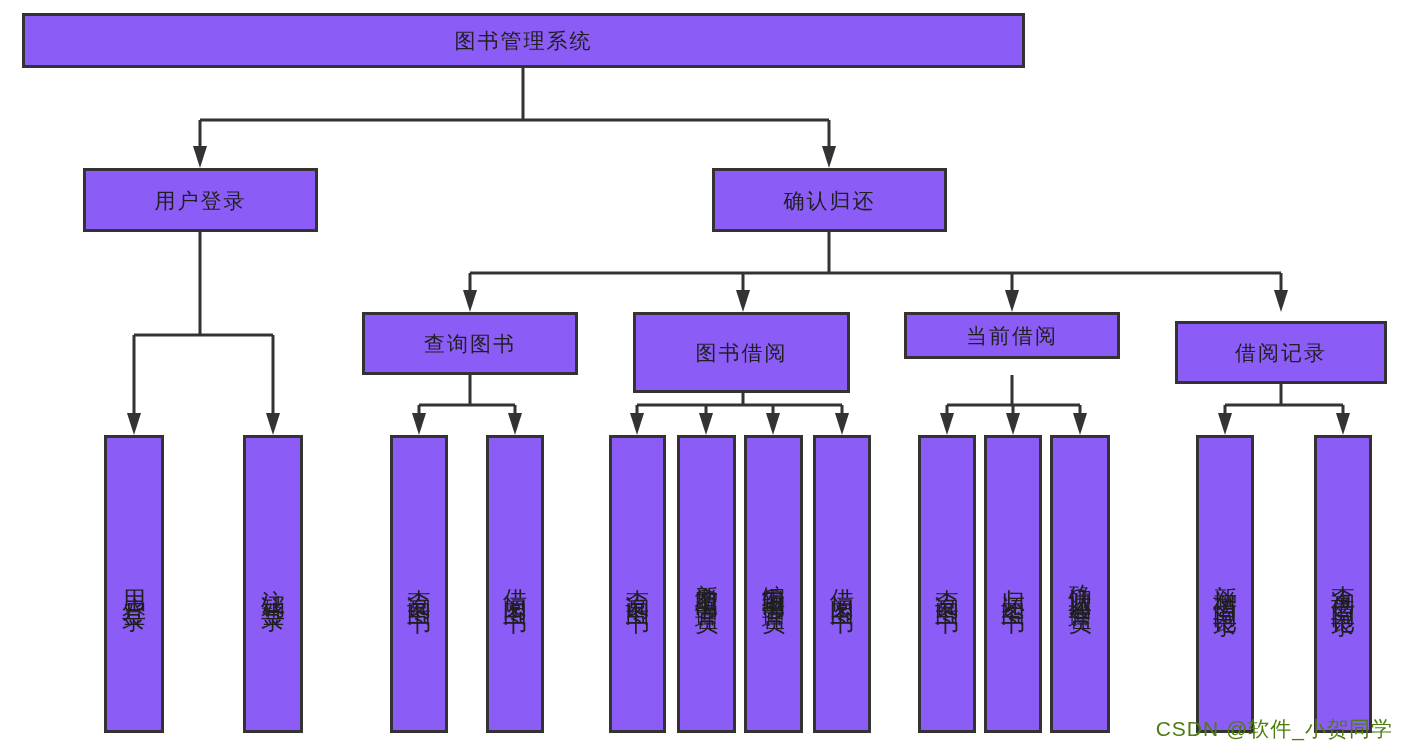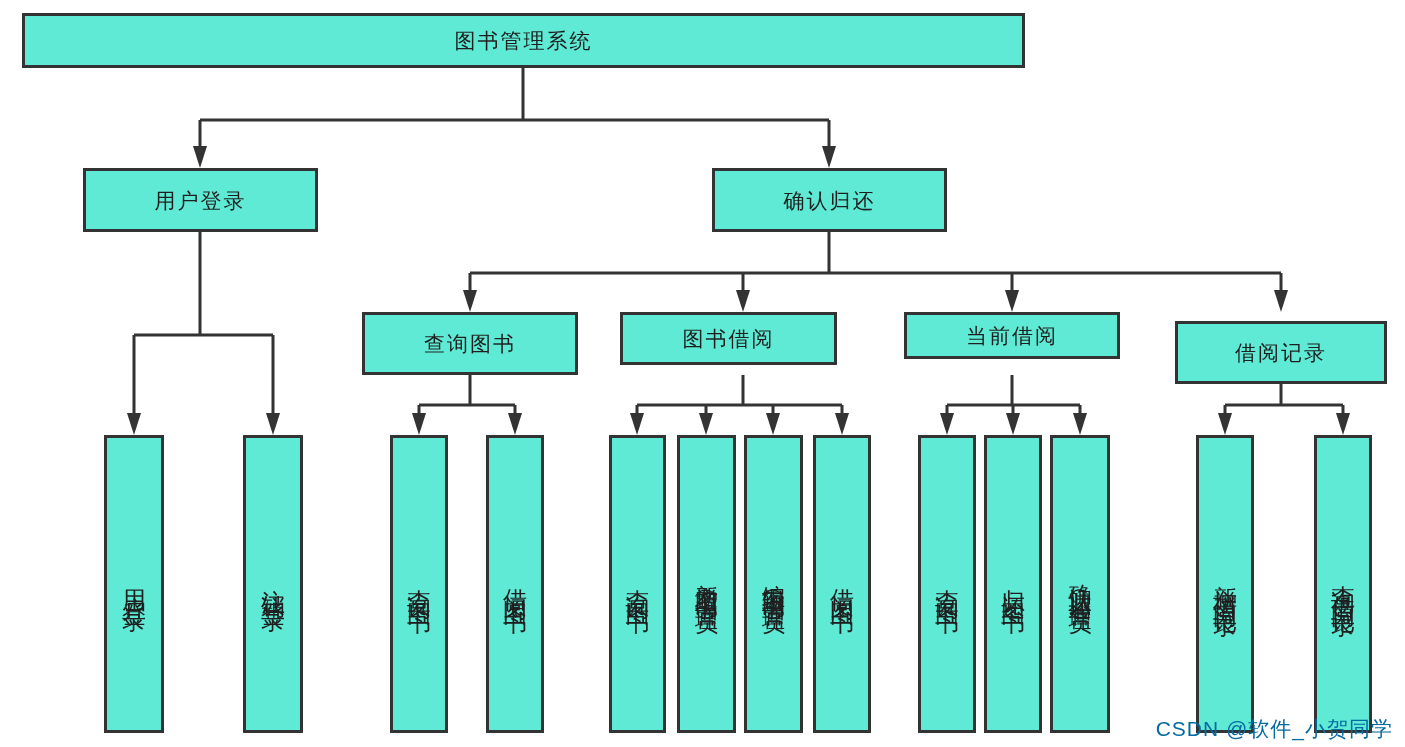--- a/index.html
+++ b/index.html
@@ -18,21 +18,21 @@
   .wires {
     position: absolute;
     left: 0; top: 0;
     width: 1405px;
     height: 747px;
   }
   .node {
     position: absolute;
     box-sizing: border-box;
     border: 3px solid #333333;
-    background: #5eead4;
+    background: #8b5cf6;
     display: flex;
     align-items: center;
     justify-content: center;
   }
   .hlabel {
     font-size: 21px;
     color: #1f1f1f;
     letter-spacing: 2px;
     white-space: nowrap;
     line-height: 1;
@@ -44,21 +44,21 @@
     font-size: 24px;
     color: #1f1f1f;
     letter-spacing: 7px;
     line-height: 1;
   }
   .watermark {
     position: absolute;
     right: 12px;
     bottom: 4px;
     font-size: 21px;
-    color: #0369a1;
+    color: #4d7c0f;
     letter-spacing: 1px;
     white-space: nowrap;
   }
 </style>
 </head>
 <body>
 
 <div class="canvas">
 
   <svg class="wires" viewBox="0 0 1405 747" xmlns="http://www.w3.org/2000/svg">
@@ -131,21 +131,21 @@
   <div class="node" style="left:83px; top:168px; width:235px; height:64px;">
     <span class="hlabel">用户登录</span>
   </div>
   <div class="node" style="left:712px; top:168px; width:235px; height:64px;">
     <span class="hlabel">确认归还</span>
   </div>
 
   <div class="node" style="left:362px; top:312px; width:216px; height:63px;">
     <span class="hlabel">查询图书</span>
   </div>
-  <div class="node" style="left:620px; top:312px; width:217px; height:53px;">
+  <div class="node" style="left:633px; top:312px; width:217px; height:81px;">
     <span class="hlabel">图书借阅</span>
   </div>
   <div class="node" style="left:904px; top:312px; width:216px; height:47px;">
     <span class="hlabel">当前借阅</span>
   </div>
   <div class="node" style="left:1175px; top:321px; width:212px; height:63px;">
     <span class="hlabel">借阅记录</span>
   </div>
 
   <div class="node" style="left:104px; top:435px; width:60px; height:298px;">

